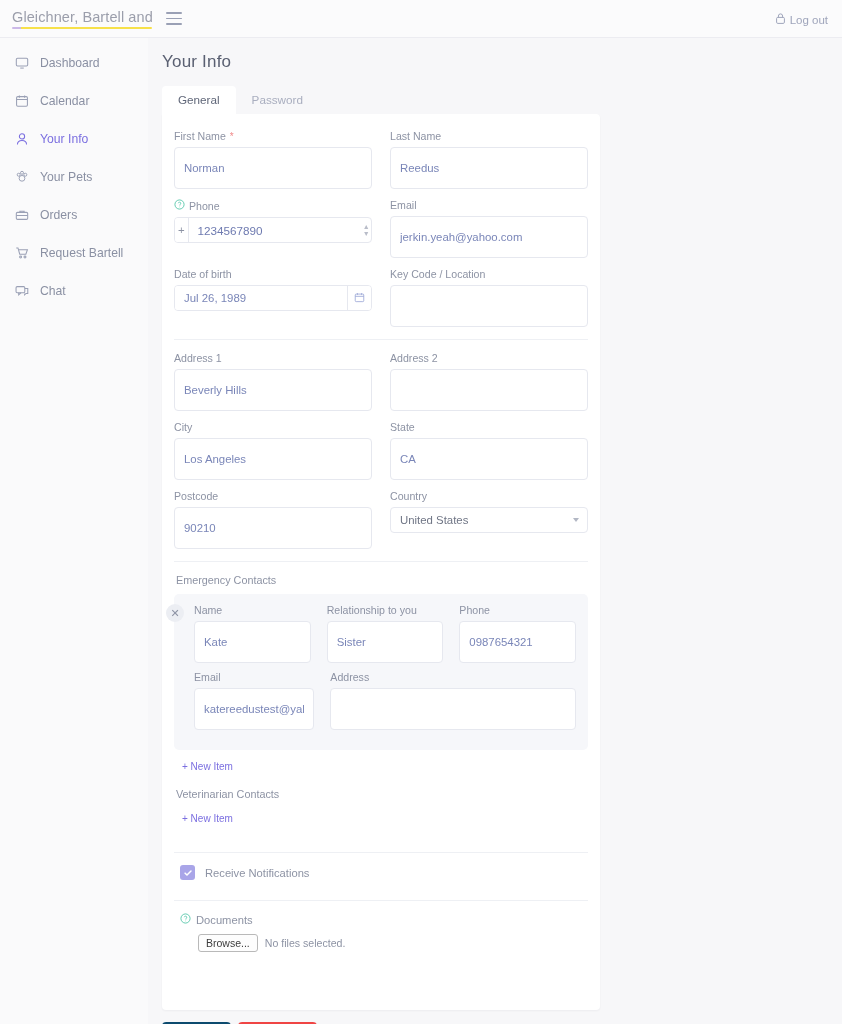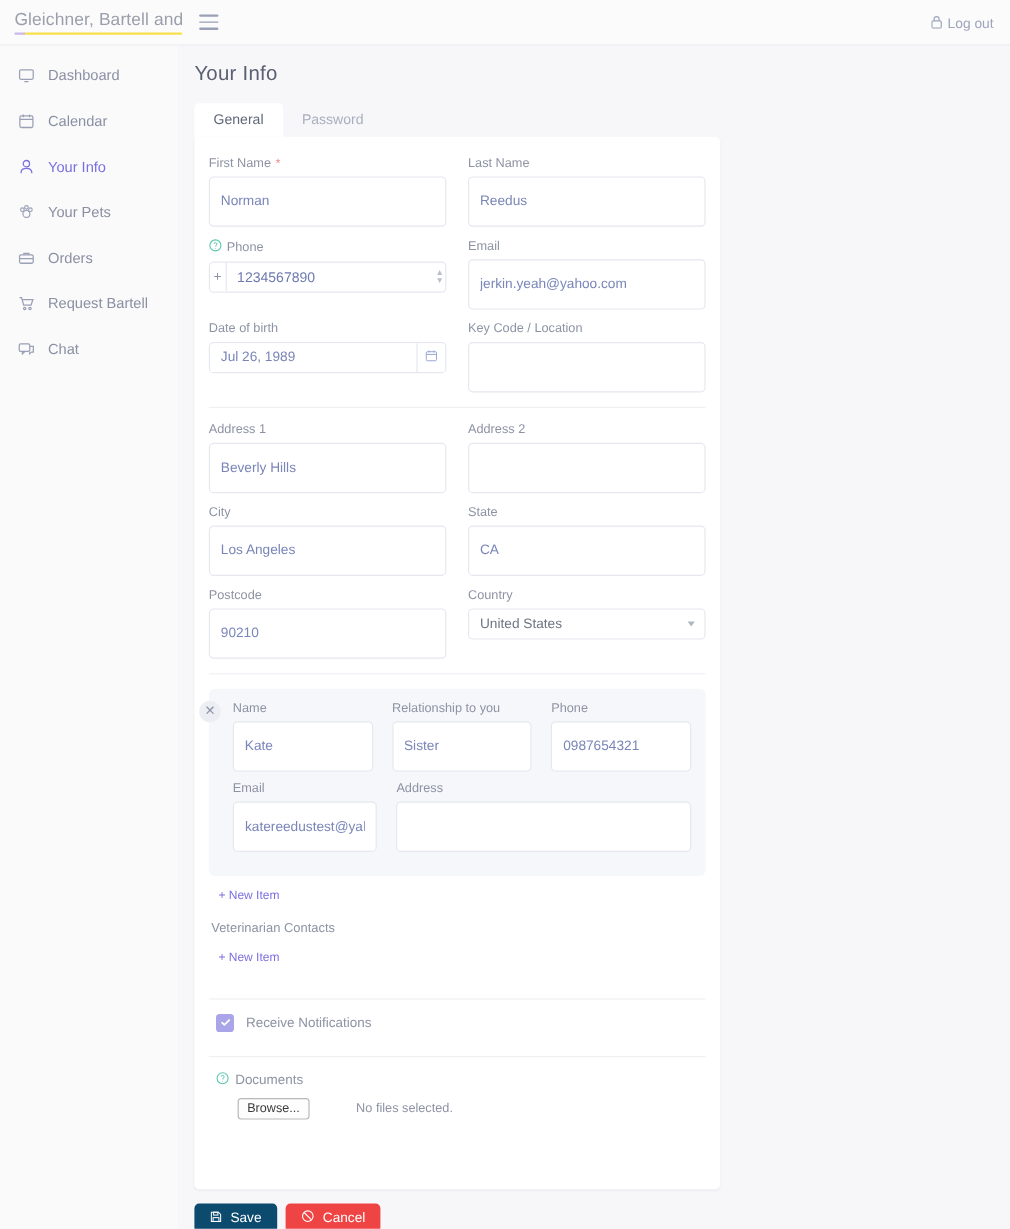--- a/index.html
+++ b/index.html
@@ -154,21 +154,21 @@
   }
   .chk-label { font-size: 11.2px; color: #8d93a4; }
 
   .doc-label { font-size: 11.2px; color: #8d93a4; display:flex; align-items:center; gap:5px; margin: 0 0 8px 6px; }
   .file-row { display:flex; align-items:center; gap: 7px; margin-left: 6px; padding-left: 18px; }
   .browse {
     font-family: "Liberation Sans", sans-serif;
     font-size: 10.5px; color: #3b3b3b; background: #fdfdfd;
     border: 1px solid #b9b9b9; border-radius: 3px; padding: 2px 7px; cursor: pointer;
   }
-  .file-status { font-size: 10.6px; color: #8d93a4; margin-left: 32px; }
+  .file-status { font-size: 10.6px; color: #8d93a4; }
 
   .actions { margin: 12px 0 0 14px; display: flex; gap: 7px; }
   .btn {
     display: flex; align-items: center; gap: 7px;
     height: 24px; padding: 0 13px; border: none; border-radius: 4px;
     font-size: 11.4px; color: #fff; cursor: pointer;
     font-family: "Liberation Sans", sans-serif;
   }
   .btn-save { background: #0c4a6e; }
   .btn-cancel { background: #ef4444; }
@@ -390,20 +390,21 @@
             <option>United States</option>
           </select>
           <span class="caret"></span>
         </div>
       </div>
     </div>
 
     <div class="hr"></div>
 
     
+    <div class="section-title">Emergency Contacts</div>
 
     <div class="contact-card">
       <div class="remove-btn">✕</div>
       <div class="c-row">
         <div class="c-g">
           <div class="flabel">Name</div>
           <input class="inp" value="Kate" style="">
         </div>
         <div class="c-g">
           <div class="flabel">Relationship to you</div>

